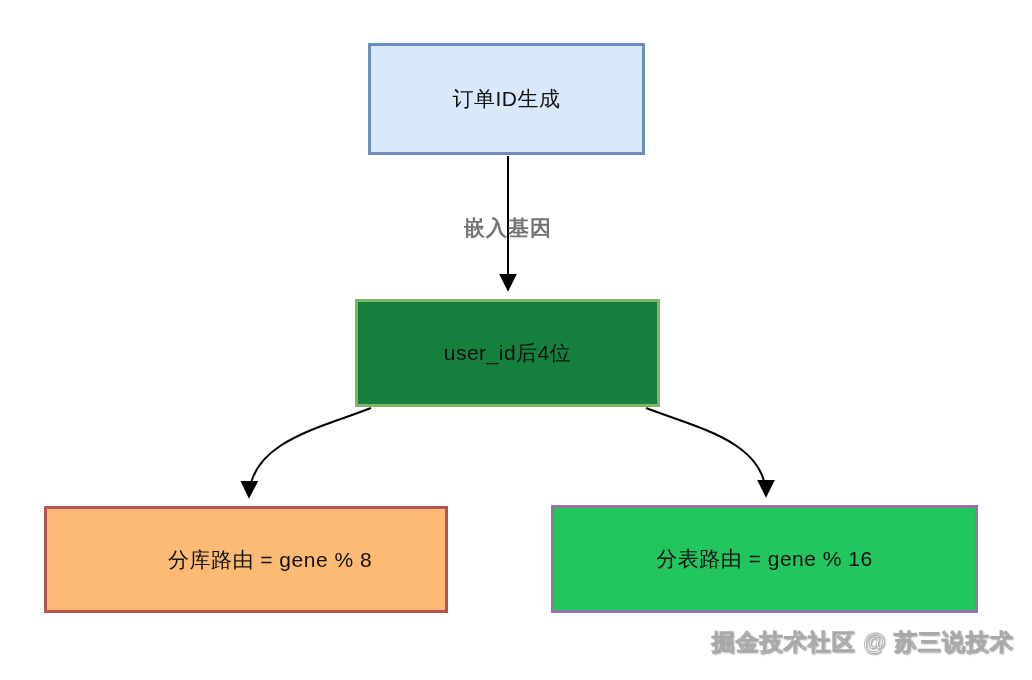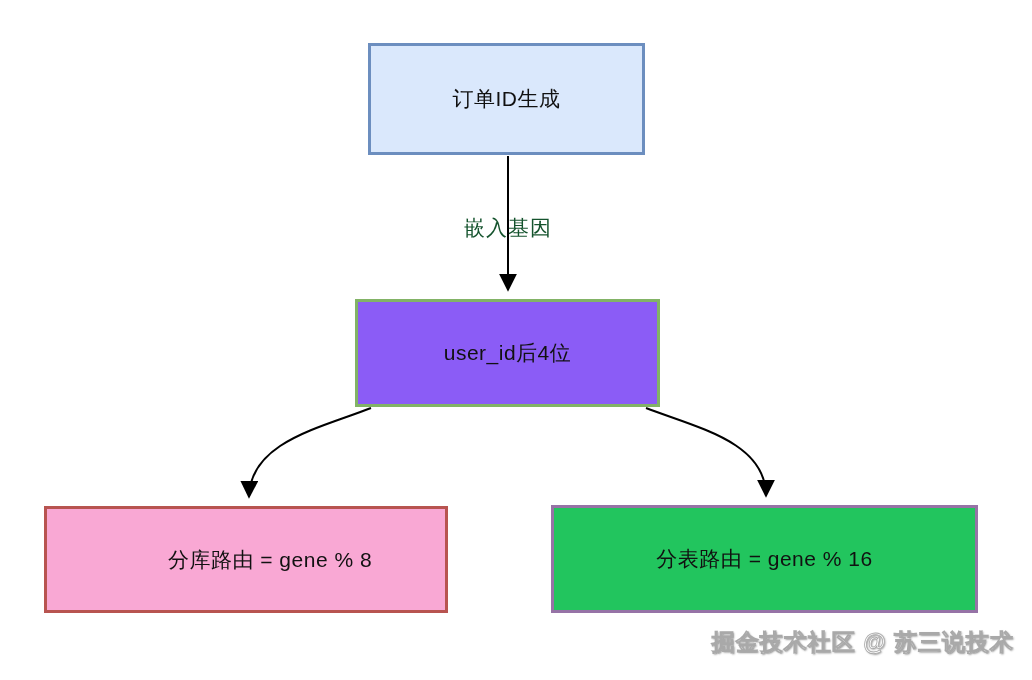--- a/index.html
+++ b/index.html
@@ -42,24 +42,25 @@
   .node-order-id   { left: 368px; top: 43px;  width: 277px; height: 112px; }
   .node-user-id    { left: 355px; top: 299px; width: 305px; height: 108px; }
   .node-db-route   { left: 44px;  top: 506px; width: 404px; height: 107px; }
   .node-table-route{ left: 551px; top: 505px; width: 427px; height: 108px; }
   .edge-label {
     position: absolute;
     left: 508px;
     top: 228px;
     transform: translate(-50%, -50%);
     font-size: 21px;
-    color: #14532d;
+    color: #737373;
     white-space: nowrap;
     letter-spacing: 1px;
     background: transparent;
+    font-weight: bold;
   }
   .watermark {
     position: absolute;
     right: 18px;
     bottom: 22px;
     font-size: 23px;
     font-weight: bold;
     color: #fdfdfd;
     letter-spacing: 1px;
     -webkit-text-stroke: 0.8px #a9a9a9;
@@ -82,25 +83,25 @@
     <path class="edge-path" d="M 371 408 C 320 428, 250 442, 249 497" marker-end="url(#arrowhead)"></path>
     <path class="edge-path" d="M 646 408 C 698 428, 766 442, 766 496" marker-end="url(#arrowhead)"></path>
   </svg>
 
   <div class="node node-order-id" style="background: rgb(218, 232, 252); border-color: rgb(108, 142, 191);">
     <span>订单ID生成</span>
   </div>
 
   <div class="edge-label">嵌入基因</div>
 
-  <div class="node node-user-id" style="background: #8b5cf6; border-color: rgb(130, 179, 102);">
+  <div class="node node-user-id" style="background: #15803d; border-color: rgb(130, 179, 102);">
     <span>user_id后4位</span>
   </div>
 
-  <div class="node node-db-route" style="background: #f9a8d4; border-color: rgb(184, 84, 80); padding-left: 48px;">
+  <div class="node node-db-route" style="background: #fdba74; border-color: rgb(184, 84, 80); padding-left: 48px;">
     <span>分库路由 = gene % 8</span>
   </div>
 
   <div class="node node-table-route" style="background: #22c55e; border-color: rgb(150, 115, 166);">
     <span>分表路由 = gene % 16</span>
   </div>
 
   <div class="watermark">掘金技术社区 @ 苏三说技术</div>
 
 </div>

